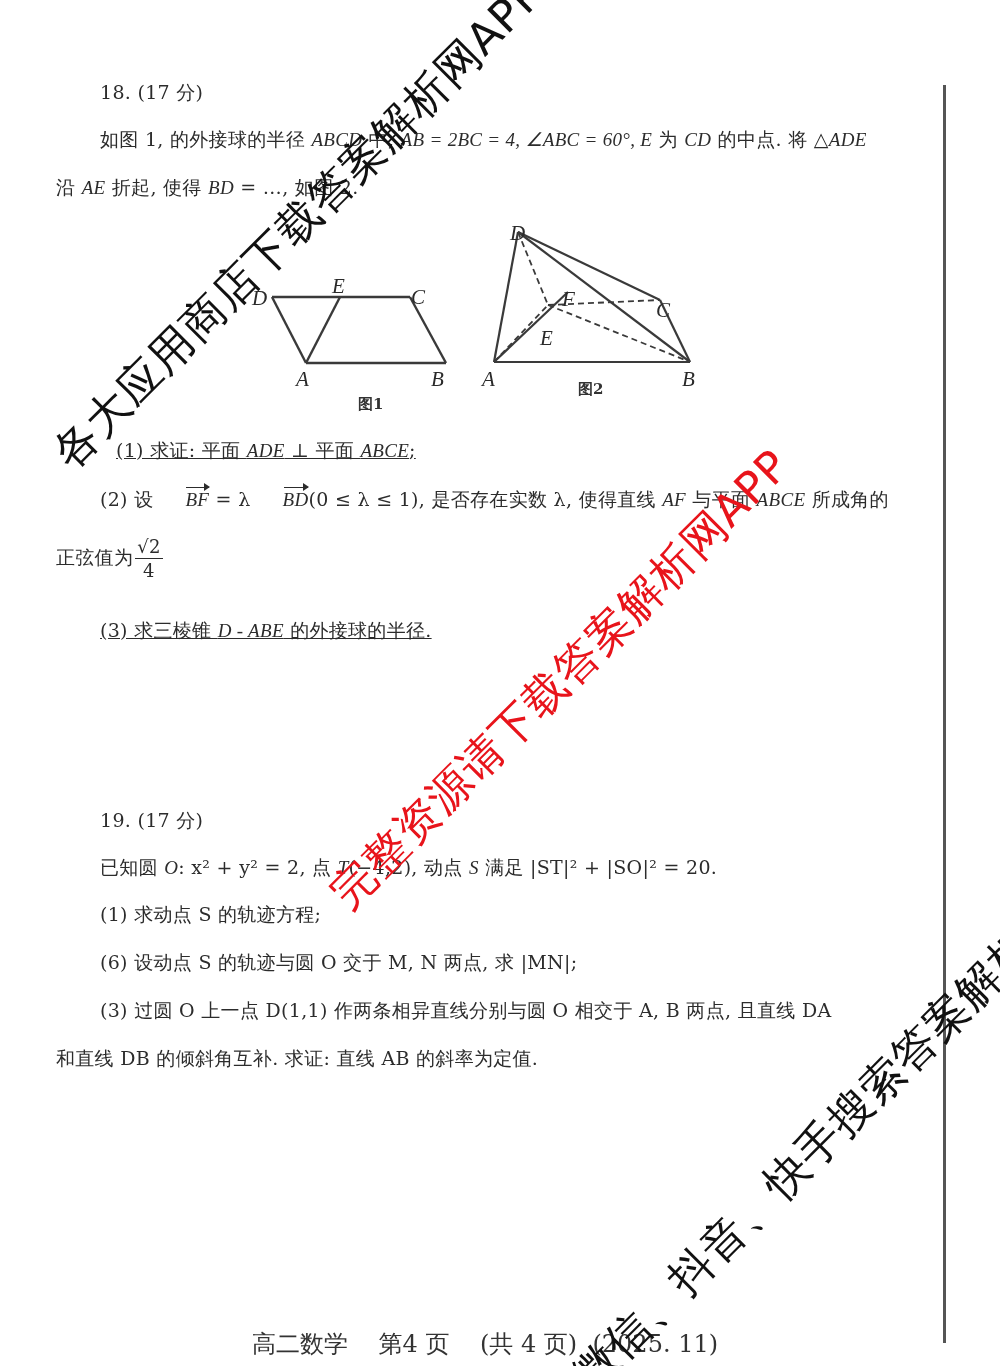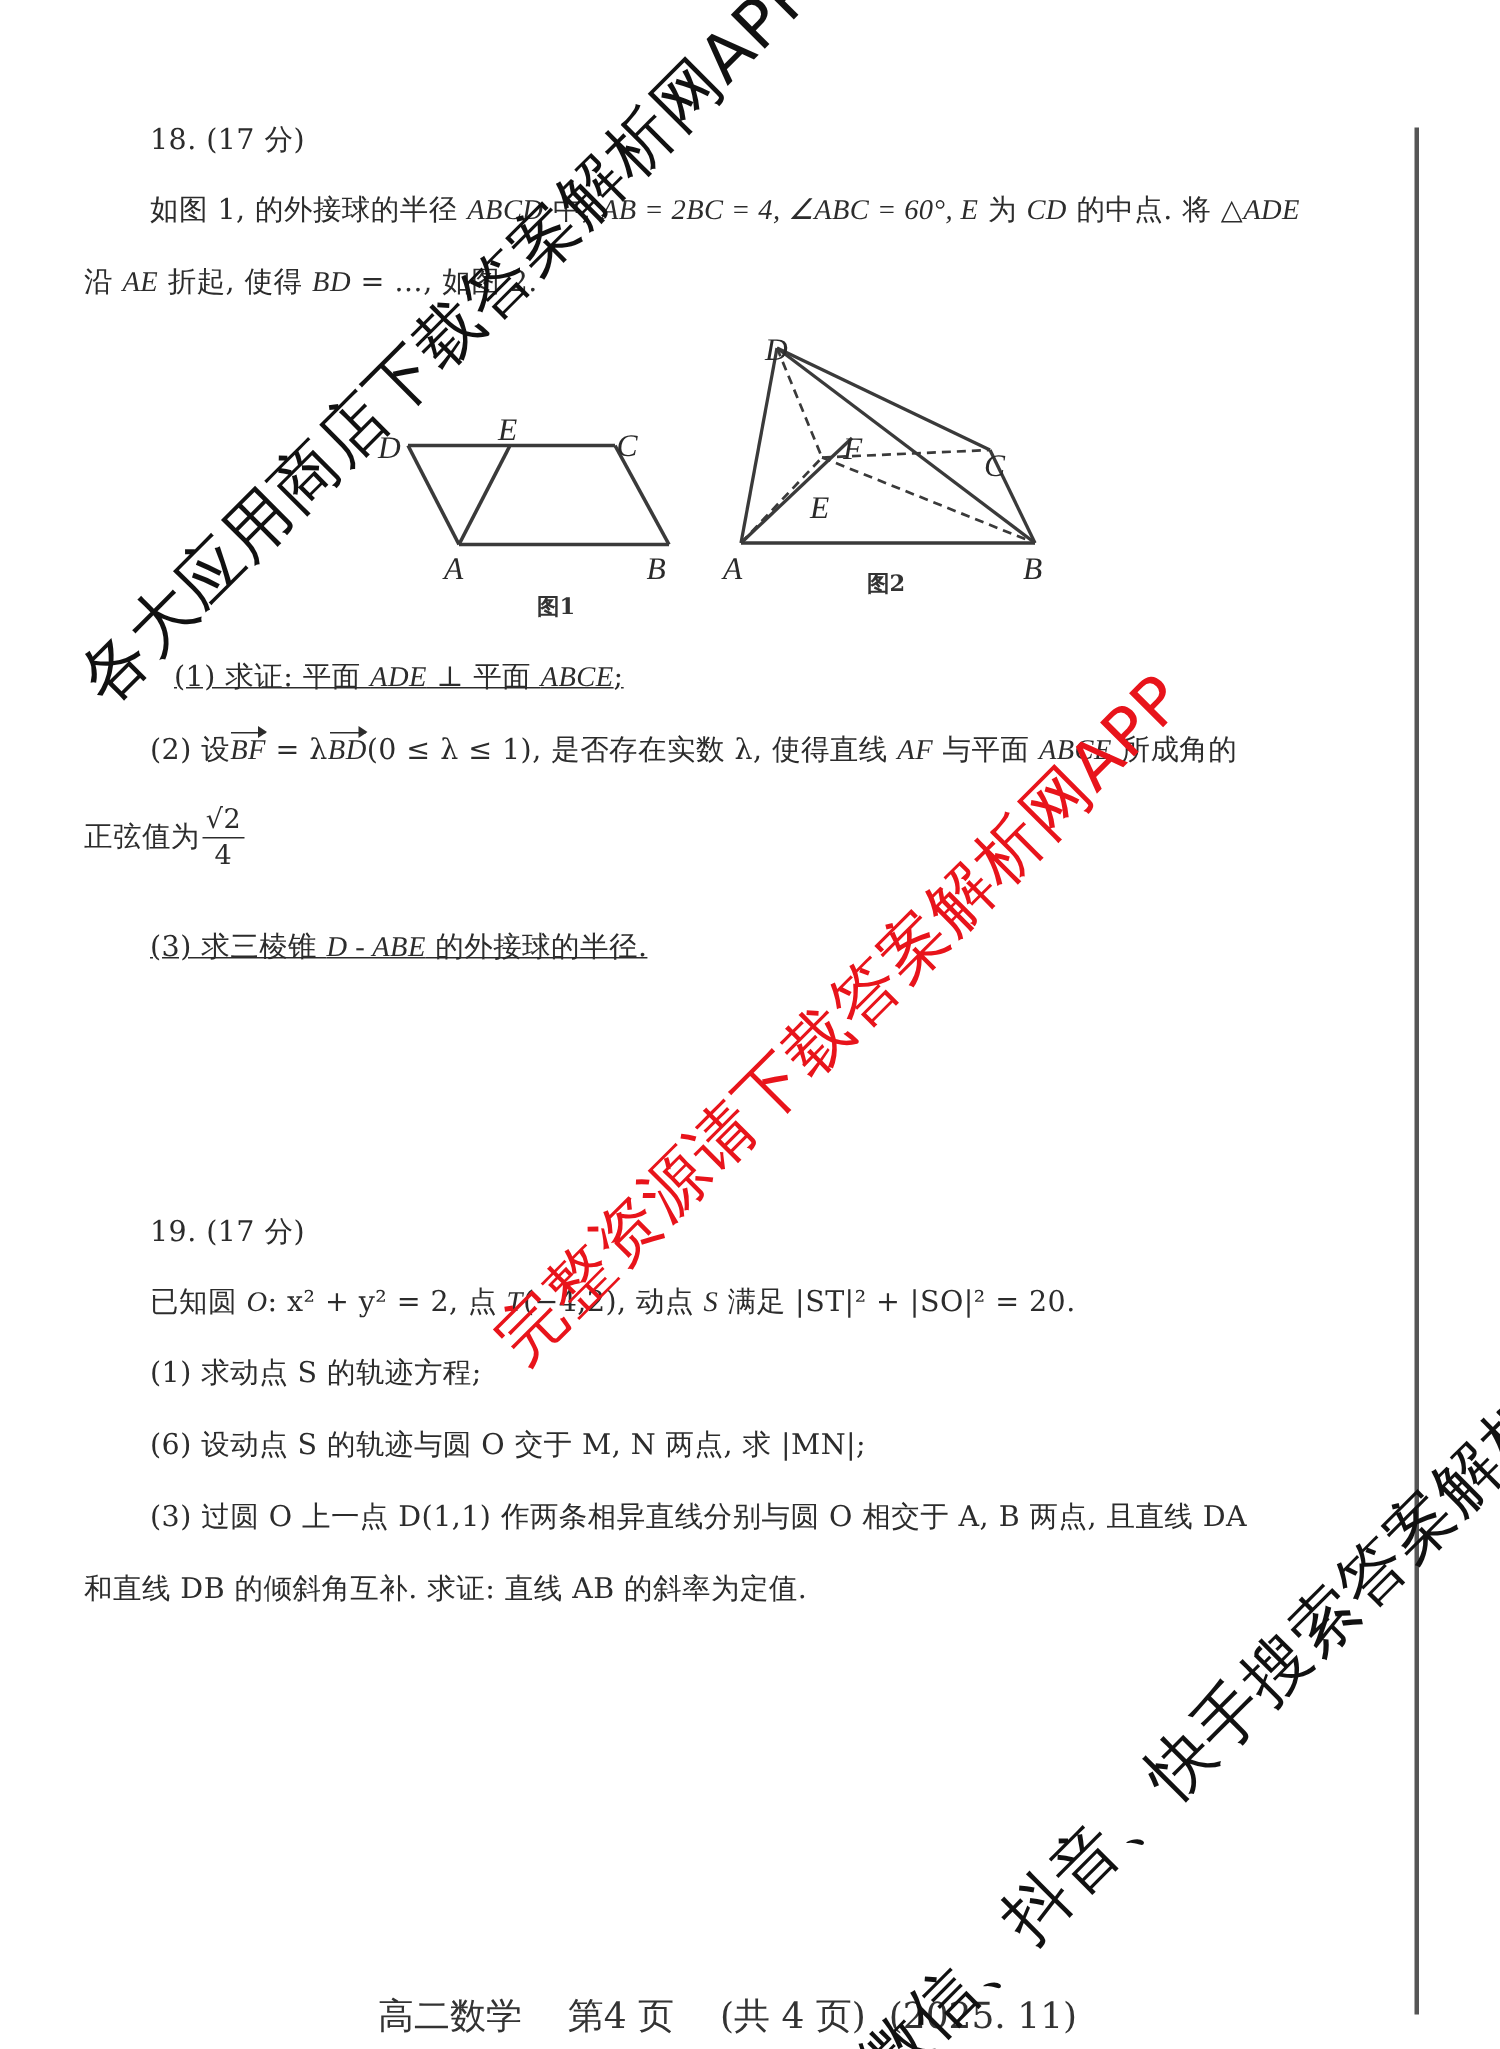--- a/index.html
+++ b/index.html
@@ -6,21 +6,21 @@
     body {
       width: 1000px; height: 1366px; position: relative; overflow: hidden;
       background: #ffffff; color: #2a2a2a;
       font-family: "DejaVu Serif", "Liberation Serif", serif;
     }
     .line {
       position: absolute; font-size: 19px; white-space: nowrap; letter-spacing: 0.3px;
       color: #2c2c2c;
     }
     .line i { font-family: "Liberation Serif", serif; font-style: italic; }
-    .vec { position: relative; display: inline-block; }
+    .vec { position: relative; display: inline-block; margin-left: 32px; }
     .vec::before {
       content: ""; position: absolute; left: 1px; right: 0; top: -2px;
       border-top: 1.4px solid #2c2c2c;
     }
     .vec::after {
       content: ""; position: absolute; right: -1px; top: -6px;
       border-left: 6px solid #2c2c2c; border-top: 4px solid transparent; border-bottom: 4px solid transparent;
     }
     .frac { display: inline-block; vertical-align: middle; text-align: center; margin: 0 2px; line-height: 1; }
     .frac .num { display: block; border-bottom: 1px solid #2c2c2c; padding: 0 2px 2px; font-size: 18px; }

